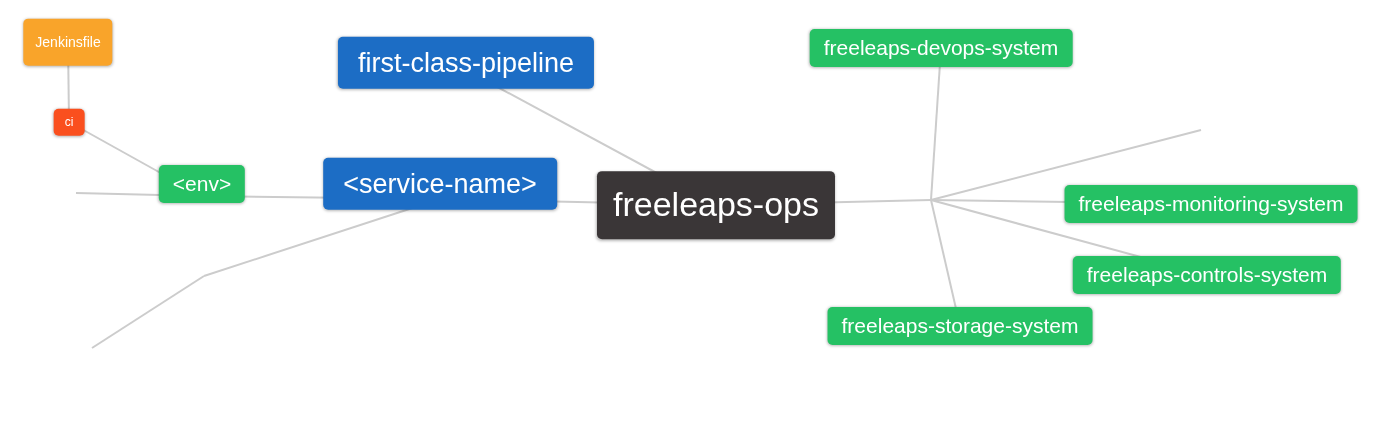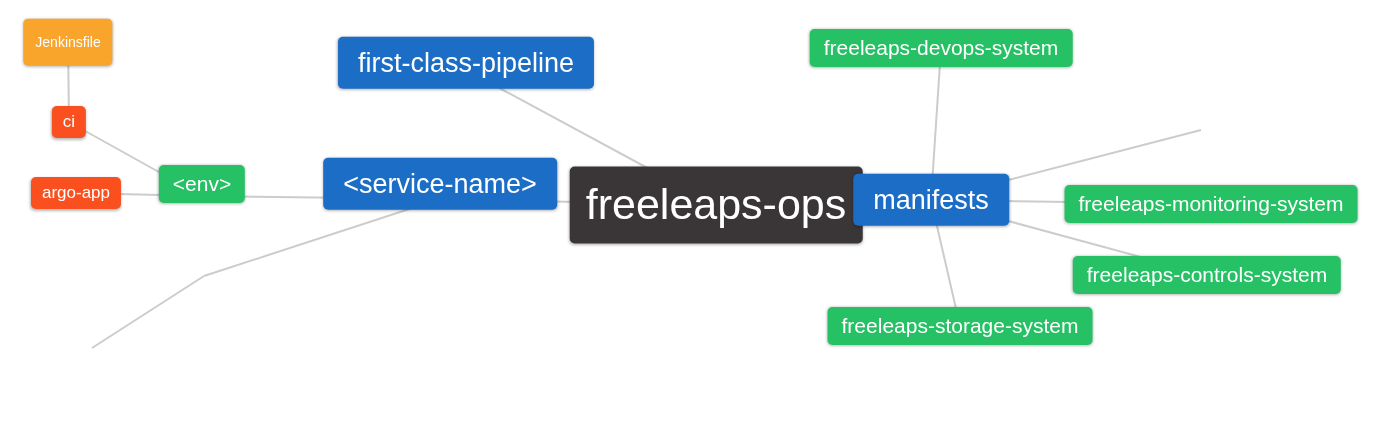--- a/index.html
+++ b/index.html
@@ -14,24 +14,24 @@
     font-family:"Liberation Sans","DejaVu Sans",sans-serif;
   }
   .edges{position:absolute;left:0;top:0;z-index:0;}
   .edges line{stroke:var(--edge);stroke-width:2;}
   .node{
     position:absolute;transform:translate(-50%,-50%);
     color:var(--text);white-space:nowrap;z-index:1;
     border-radius:5px;box-shadow:0 1px 3px rgba(0,0,0,.28);
     line-height:1.05;text-align:center;cursor:pointer;
   }
-  .lvl0{background:var(--root-bg);font-size:43px;padding:16px 16px;}
+  .lvl0{background:var(--root-bg);font-size:34px;padding:16px 16px;}
   .lvl1{background:var(--l1-bg);font-size:27px;padding:12px 20px;}
   .lvl2{background:var(--l2-bg);font-size:21px;padding:8px 14px;}
-  .lvl3{background:var(--l3-bg);font-size:17px;padding:7px 11px;}
+  .lvl3{background:var(--l3-bg);font-size:12px;padding:7px 11px;}
   .lvl4{background:var(--l4-bg);font-size:14px;padding:16px 12px;}
 </style>
 </head>
 <body>
 
 <div class="canvas">
 
   <svg class="edges" width="1390" height="421">
     <line x1="68" y1="42" x2="69" y2="122"></line>
     <line x1="69" y1="122" x2="202" y2="196"></line>
@@ -44,24 +44,22 @@
     <line x1="716" y1="205" x2="931" y2="200"></line>
     <line x1="931" y1="200" x2="941" y2="48"></line>
     <line x1="931" y1="200" x2="1201" y2="130"></line>
     <line x1="931" y1="200" x2="1211" y2="204"></line>
     <line x1="931" y1="200" x2="1207" y2="275"></line>
     <line x1="931" y1="200" x2="960" y2="326"></line>
   </svg>
 
   <div class="node lvl4" style="left:68px;top:42px">Jenkinsfile</div>
   <div class="node lvl3" style="left:69px;top:122px">ci</div>
-  <div class="node lvl3" style="left:76px;top:193px">argo-app</div>
   <div class="node lvl2" style="left:202px;top:184px">&lt;env&gt;</div>
   <div class="node lvl1" style="left:466px;top:63px">first-class-pipeline</div>
   <div class="node lvl1" style="left:440px;top:184px">&lt;service-name&gt;</div>
   <div class="node lvl0" style="left:716px;top:205px">freeleaps-ops</div>
-  <div class="node lvl1" style="left:931px;top:200px">manifests</div>
   <div class="node lvl2" style="left:941px;top:48px">freeleaps-devops-system</div>
   <div class="node lvl2" style="left:1211px;top:204px">freeleaps-monitoring-system</div>
   <div class="node lvl2" style="left:1207px;top:275px">freeleaps-controls-system</div>
   <div class="node lvl2" style="left:960px;top:326px">freeleaps-storage-system</div>
 
 </div>
 
 </body></html>

